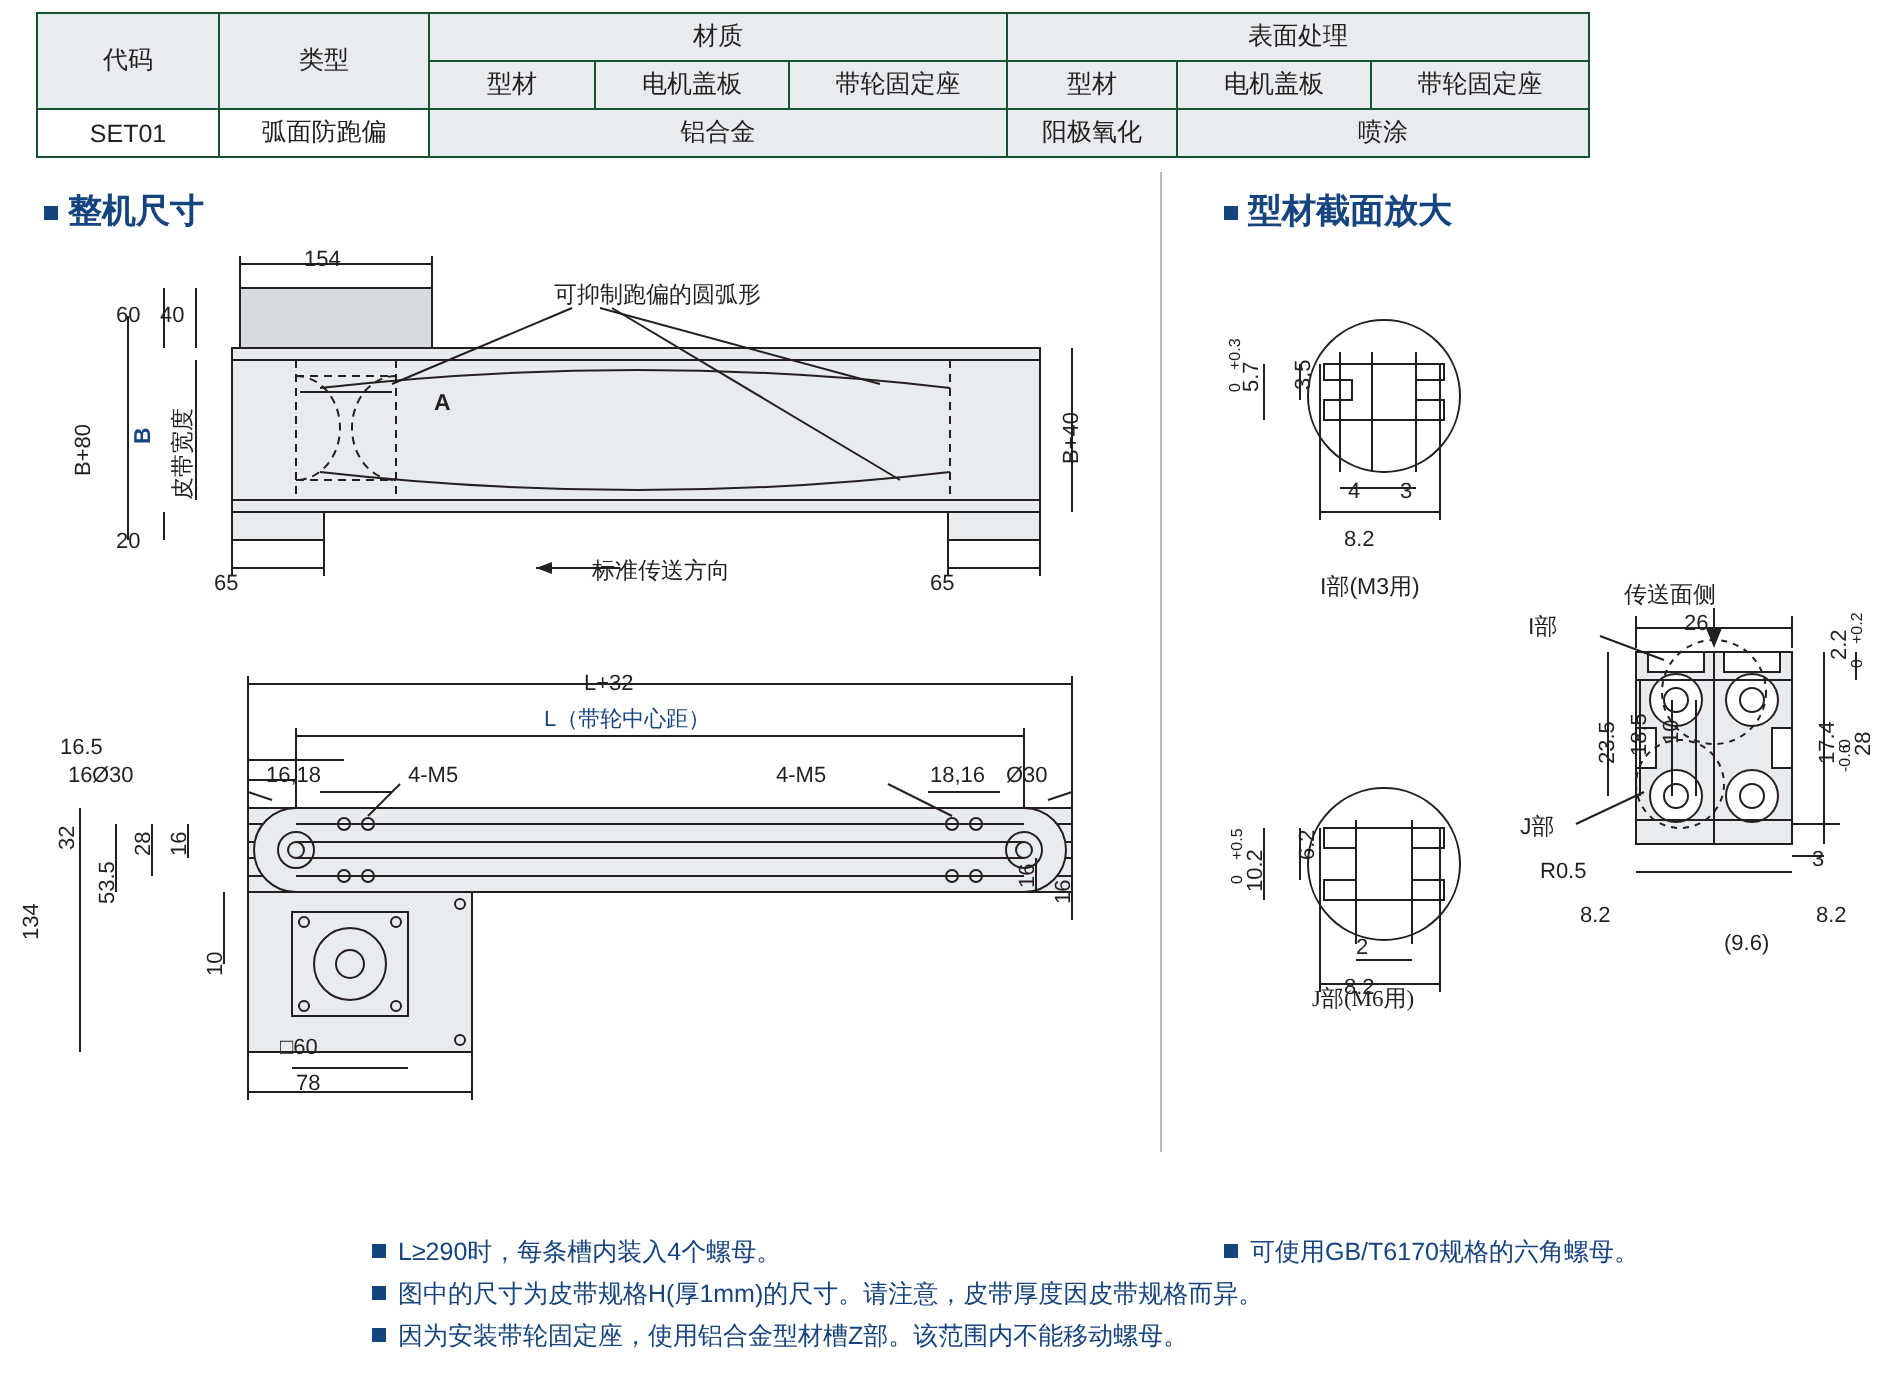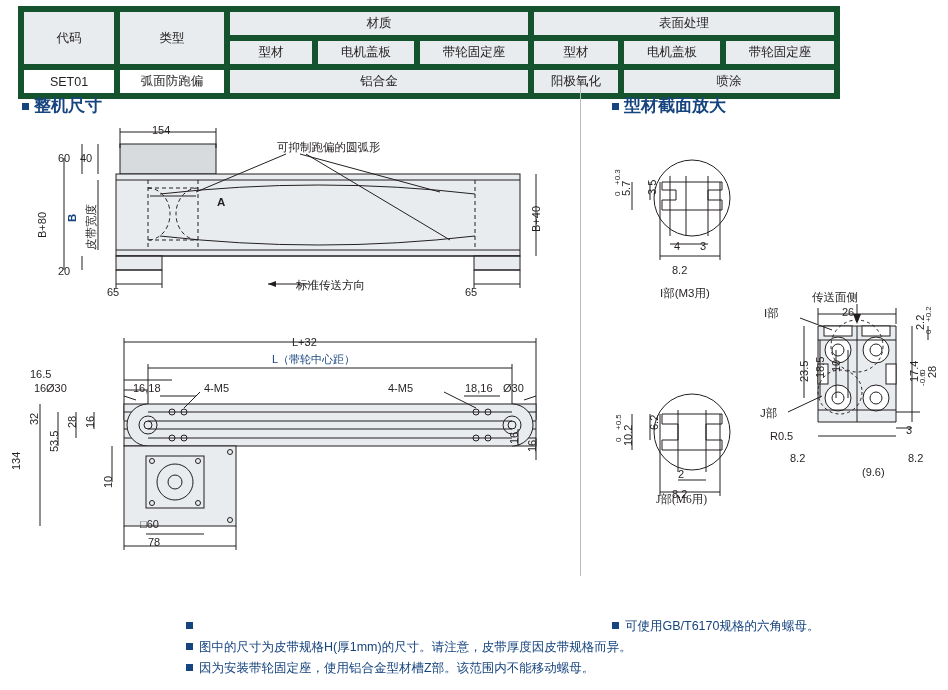--- a/index.html
+++ b/index.html
@@ -23,21 +23,21 @@
 
   
   table.spec {
     position: absolute;
     left: 18px;
     top: 6px;
     border-collapse: collapse;
     font-size: 12.5px;
   }
   table.spec td, table.spec th {
-    border: 6px solid #14532d;
+    border: 1px solid #14532d;
     text-align: center;
     vertical-align: middle;
     padding: 3px 6px;
     font-weight: normal;
     white-space: nowrap;
   }
   table.spec .hdr {
     background: #e9ecee;
   }
   table.spec .sub {
@@ -449,21 +449,21 @@
   <div class="dim v" style="left:908px; top:382px;">17.4</div>
   <div class="dim v" style="left:918px; top:374px; font-size:8px;">0</div>
   <div class="dim v" style="left:918px; top:386px; font-size:8px;">-0.6</div>
   <div class="dim" style="left:770px; top:430px;">R0.5</div>
   <div class="dim" style="left:906px; top:424px;">3</div>
   <div class="dim" style="left:908px; top:452px;">8.2</div>
   <div class="dim" style="left:790px; top:452px;">8.2</div>
   <div class="dim" style="left:862px; top:466px;">(9.6)</div>
 
   <div class="notes" style="left:186px; top:616px;">
-    <div><span class="sq"></span></div>
+    <div><span class="sq"></span><span>L≥290时，每条槽内装入4个螺母。</span></div>
     <div><span class="sq"></span><span>图中的尺寸为皮带规格H(厚1mm)的尺寸。请注意，皮带厚度因皮带规格而异。</span></div>
     <div><span class="sq"></span><span>因为安装带轮固定座，使用铝合金型材槽Z部。该范围内不能移动螺母。</span></div>
   </div>
 
   <div class="notes" style="left:612px; top:616px;text-align:right;">
     <div><span class="sq"></span><span>可使用GB/T6170规格的六角螺母。</span></div>
   </div>
 
 </div>
 

